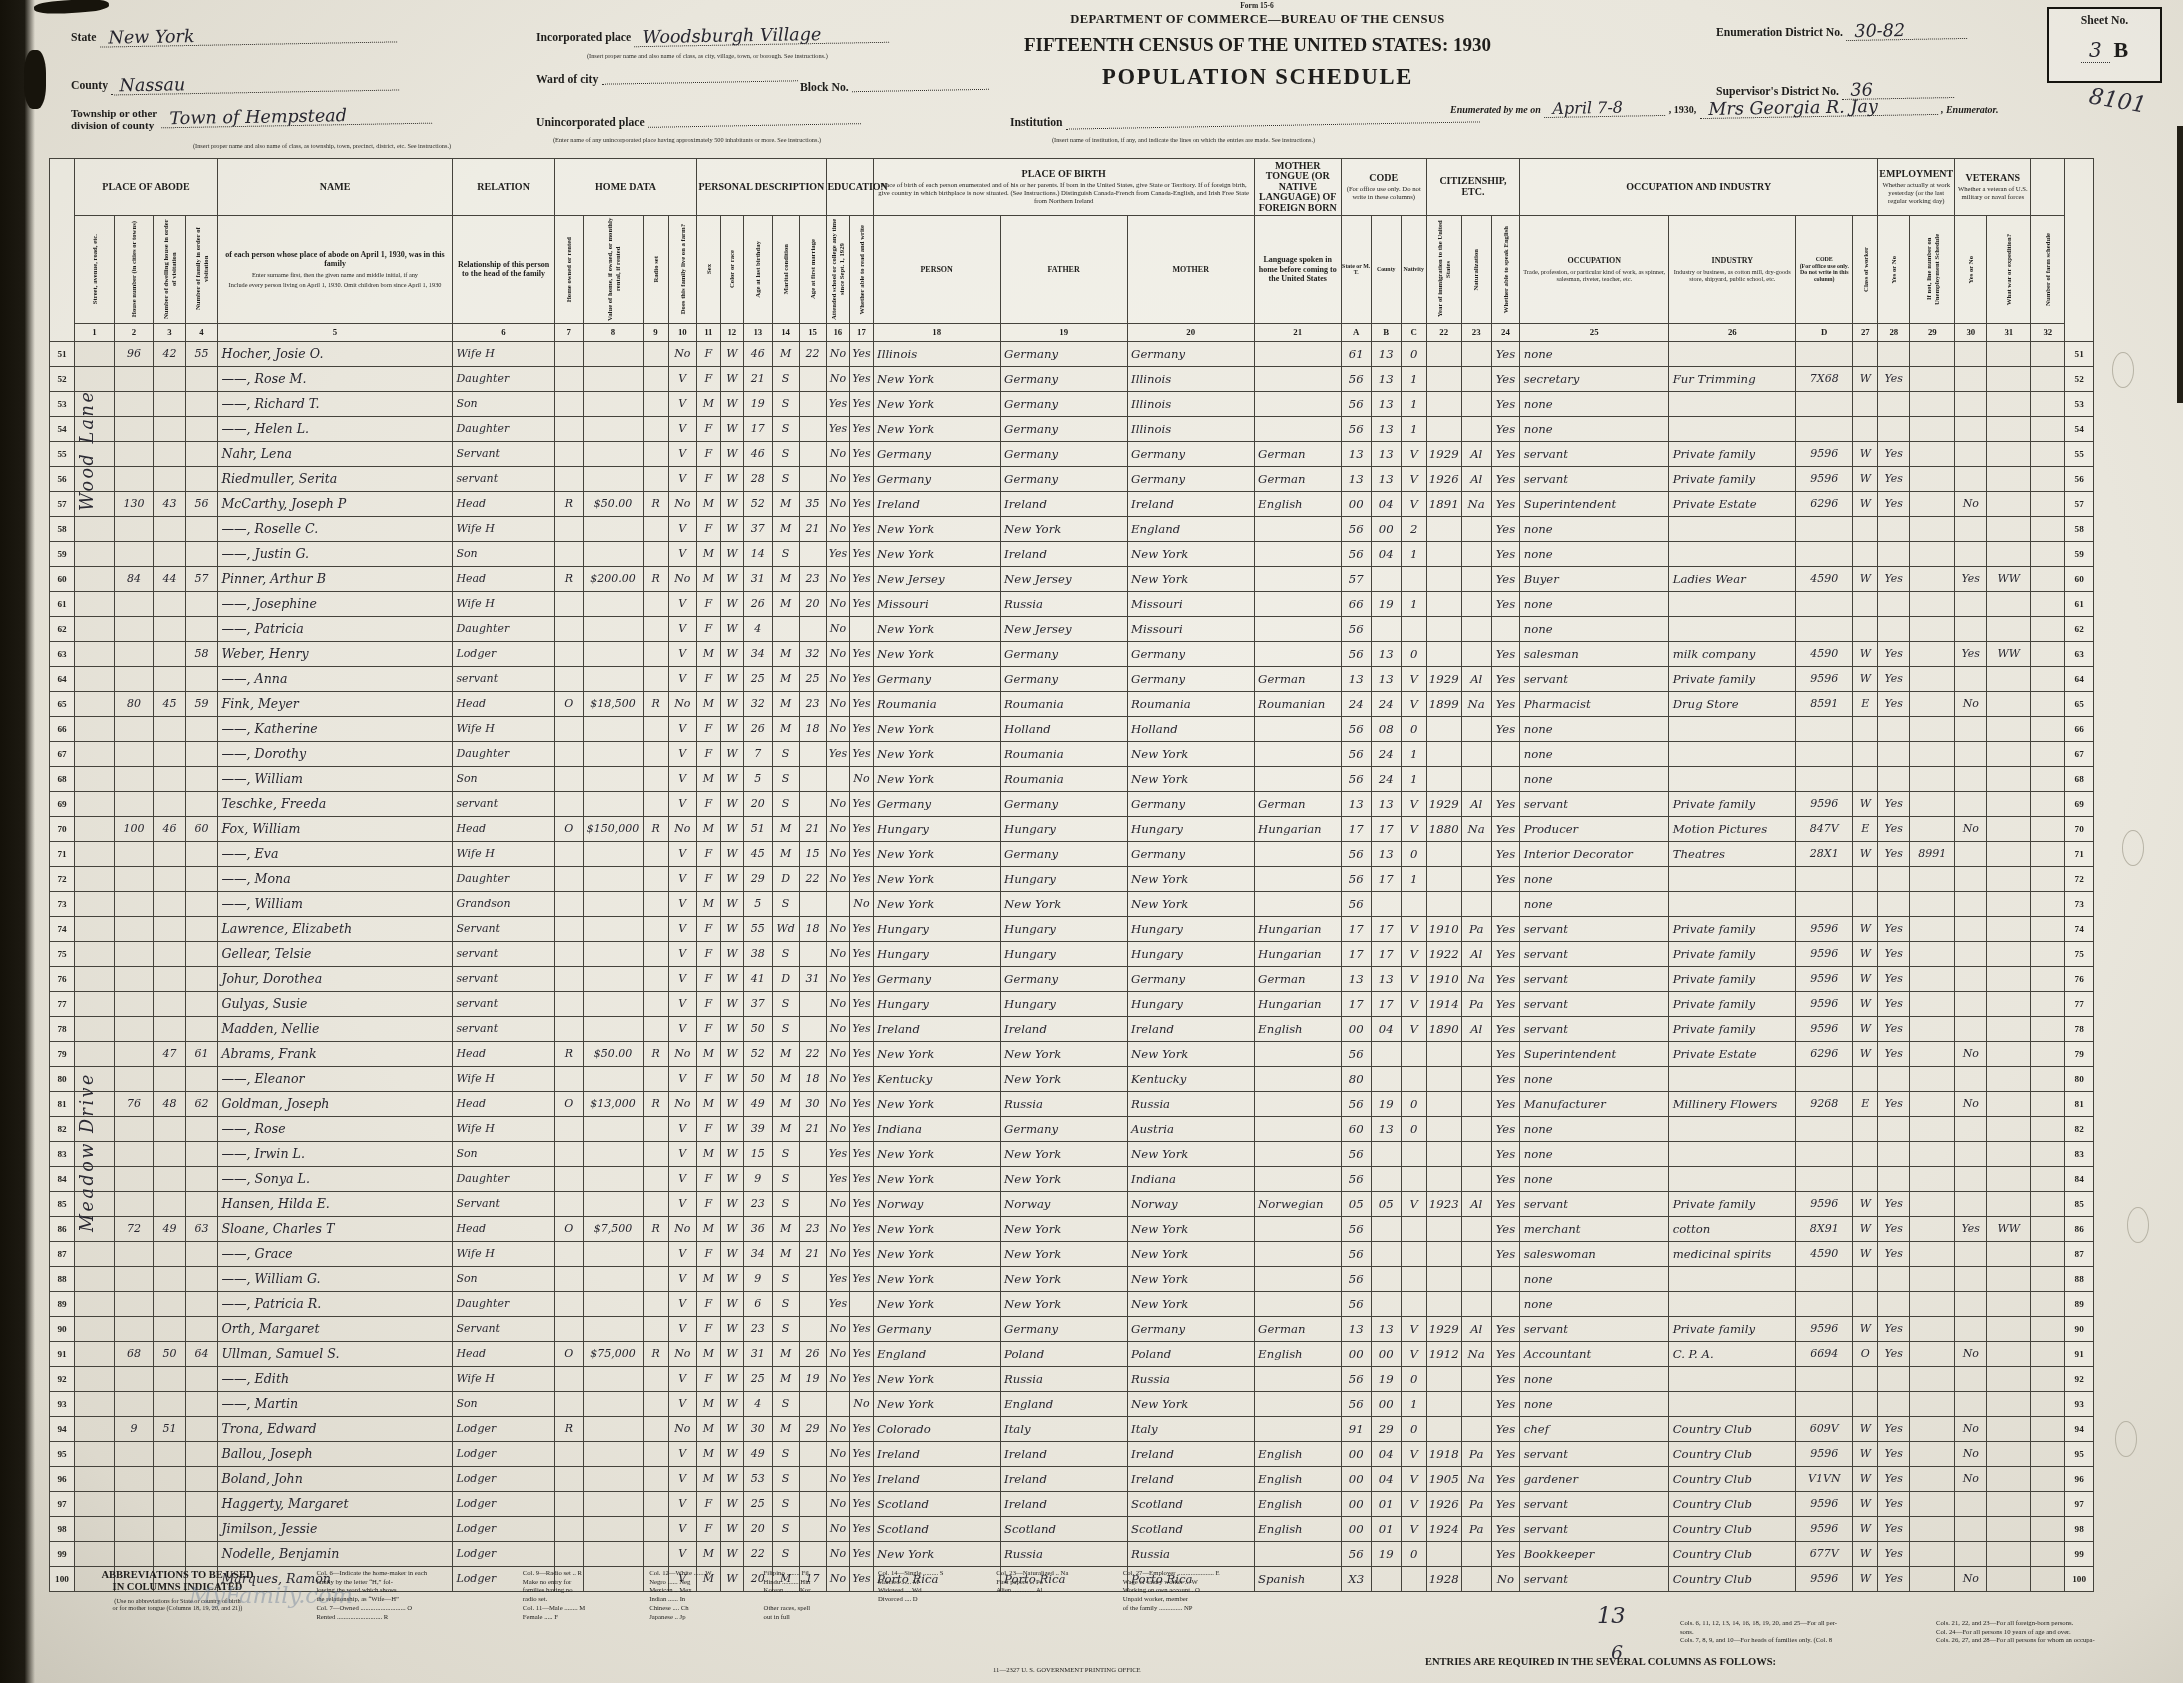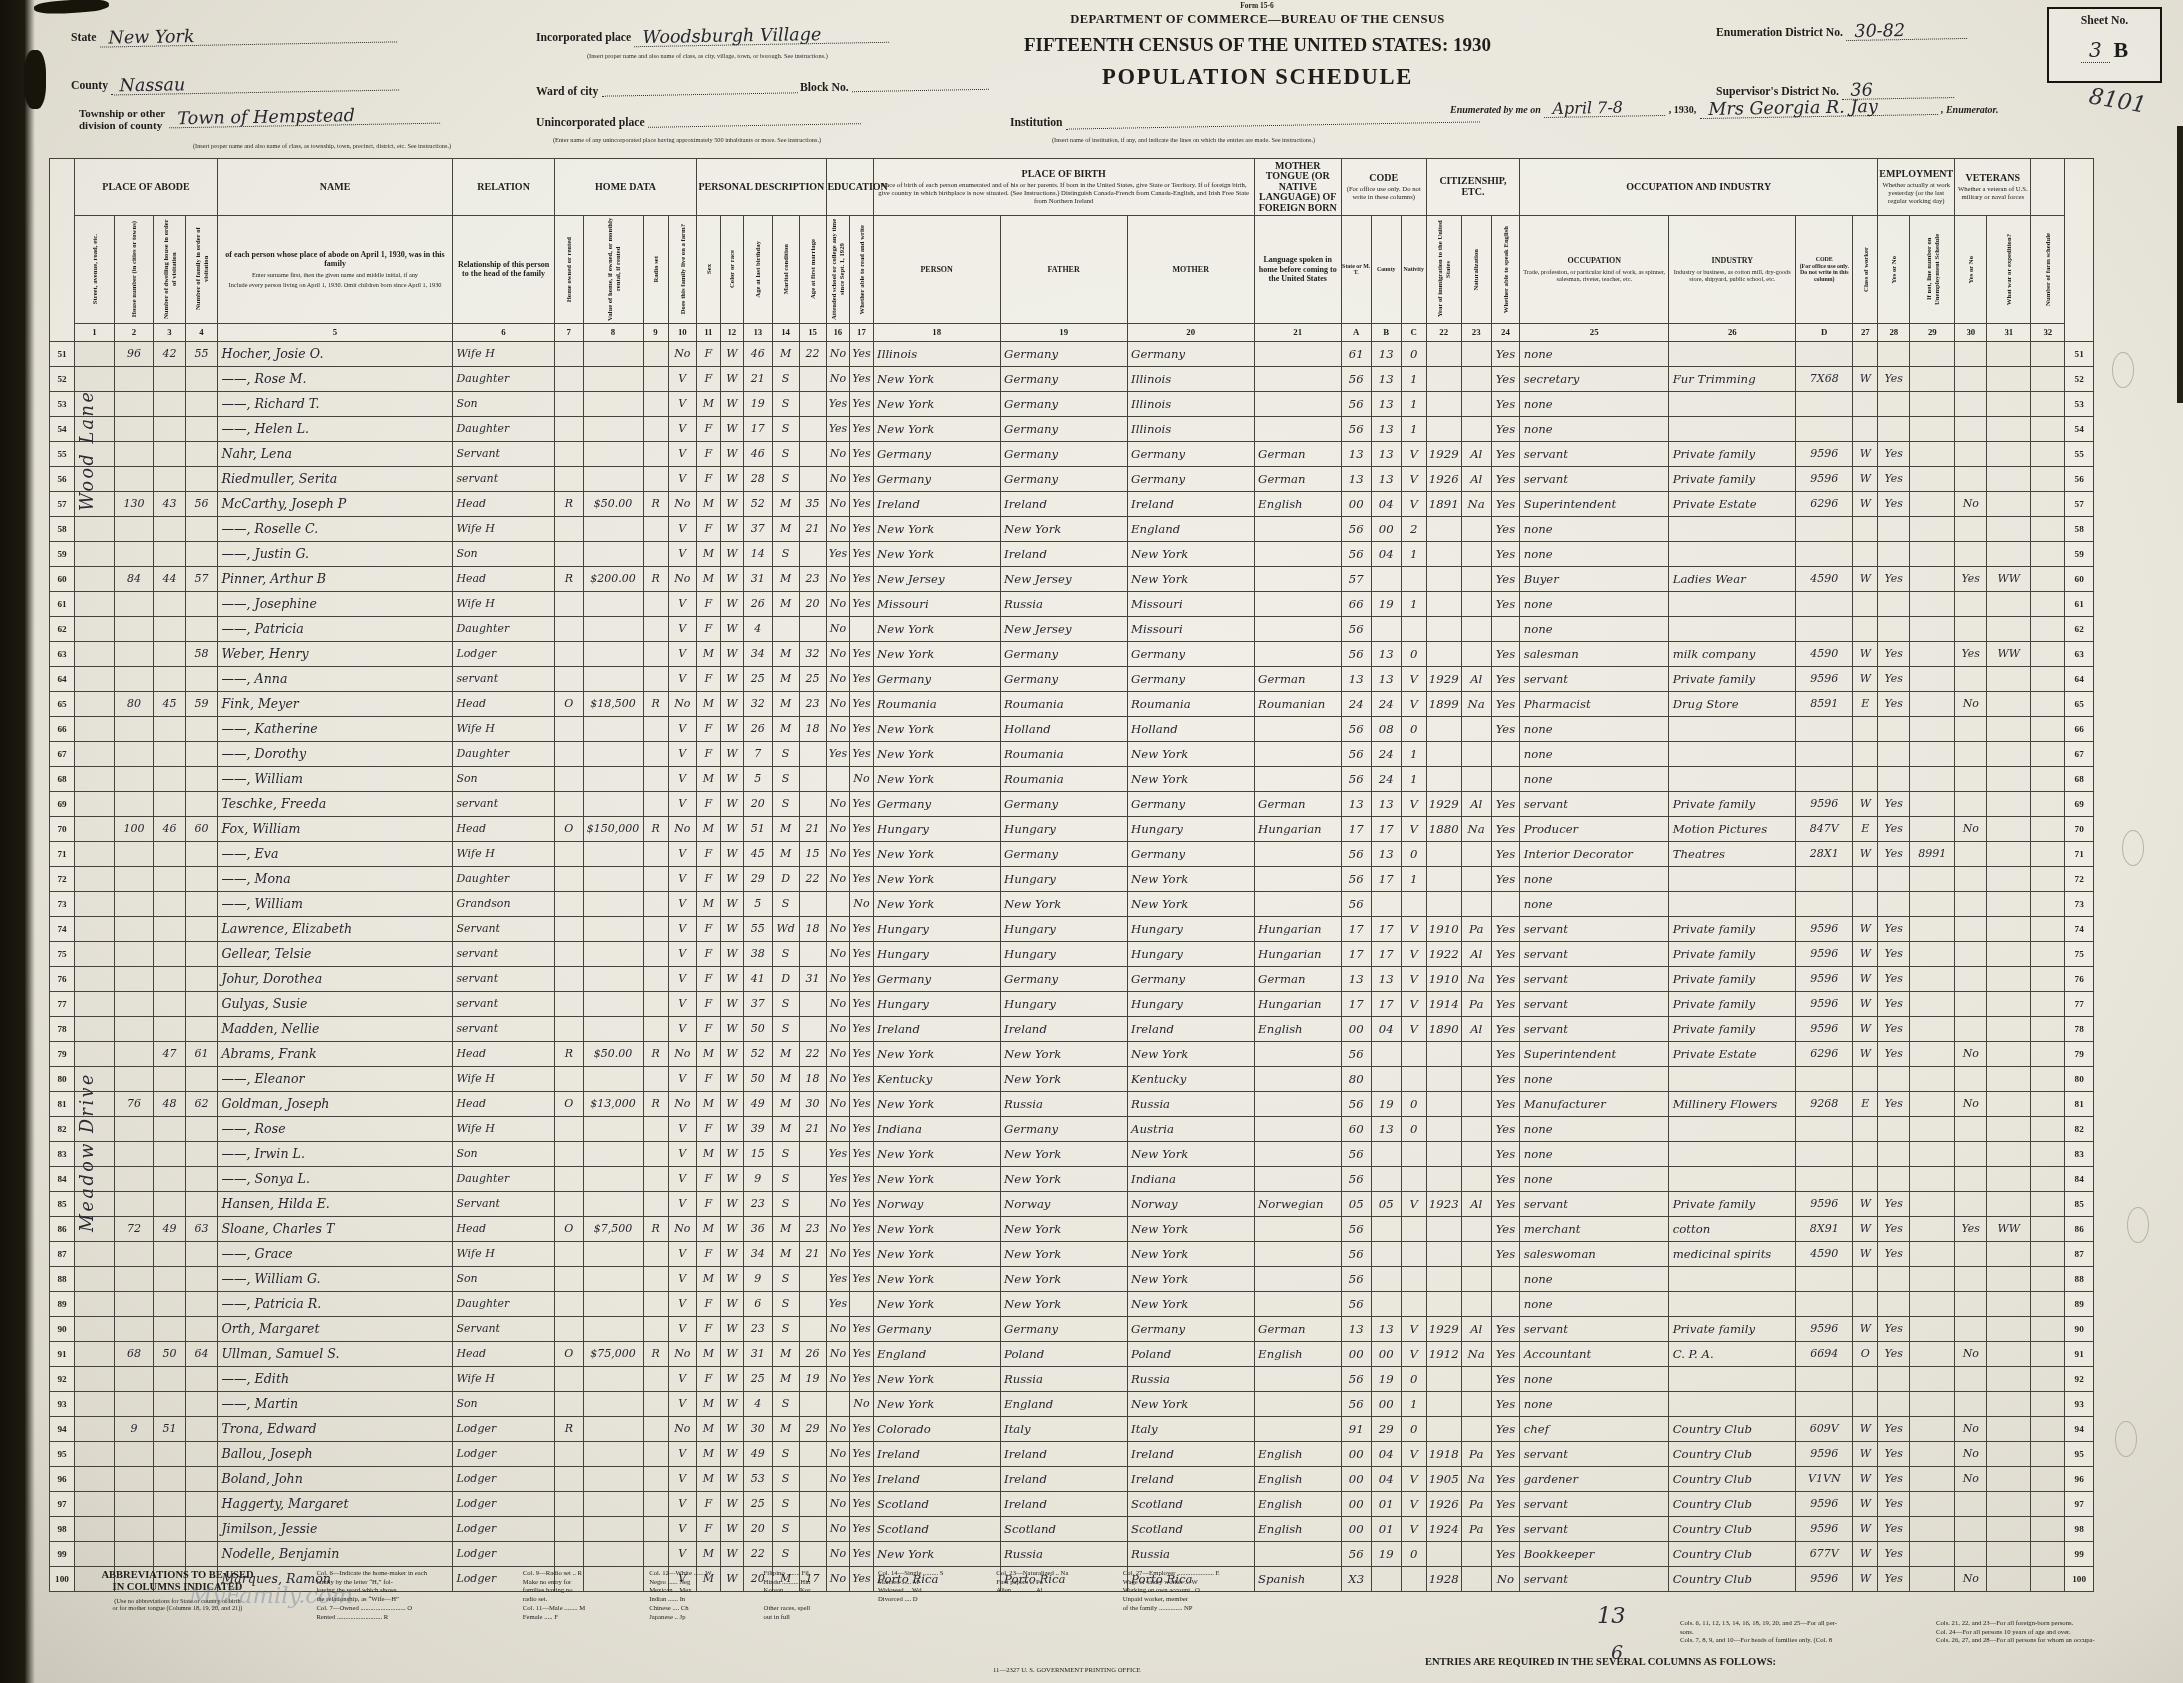--- a/index.html
+++ b/index.html
@@ -78,33 +78,33 @@
   <div class="title" style="left:1031px;top:64px;width:453px;font-size:22.6px;letter-spacing:1.7px;">POPULATION SCHEDULE</div>
 
   <div class="fld" style="left:71px;top:27px;">
     <span class="lab">State</span>
     <span class="val hw" style="min-width:277px;">New York</span>
   </div>
   <div class="fld" style="left:71px;top:75px;">
     <span class="lab">County</span>
     <span class="val hw" style="min-width:268px;">Nassau</span>
   </div>
-  <div class="fld" style="left:71px;top:107px;margin-left:8px;">
+  <div class="fld" style="left:71px;top:107px;">
     <span class="lab2" style="display:inline-block;white-space:pre-line;vertical-align:middle;">Township or other
 division of county</span>
     <span class="val hw" style="min-width:251px;">Town of Hempstead</span>
   </div>
   <div class="note" style="left:193px;top:142px;">(Insert proper name and also name of class, as township, town, precinct, district, etc.   See instructions.)</div>
 
   <div class="fld" style="left:536px;top:27px;">
     <span class="lab">Incorporated place</span>
     <span class="val hw" style="min-width:235px;">Woodsburgh Village</span>
   </div>
   <div class="note" style="left:587px;top:52px;">(Insert proper name and also name of class, as city, village, town, or borough.   See instructions.)</div>
-  <div class="fld" style="left:536px;top:83px;">
+  <div class="fld" style="left:536px;top:71px;">
     <span class="lab">Ward of city</span>
     <span class="val" style="min-width:176px;"></span>
   </div>
   <div class="fld" style="left:800px;top:79px;">
     <span class="lab">Block No.</span>
     <span class="val" style="min-width:117px;"></span>
   </div>
   <div class="fld" style="left:536px;top:114px;">
     <span class="lab">Unincorporated place</span>
     <span class="val" style="min-width:193px;"></span>

